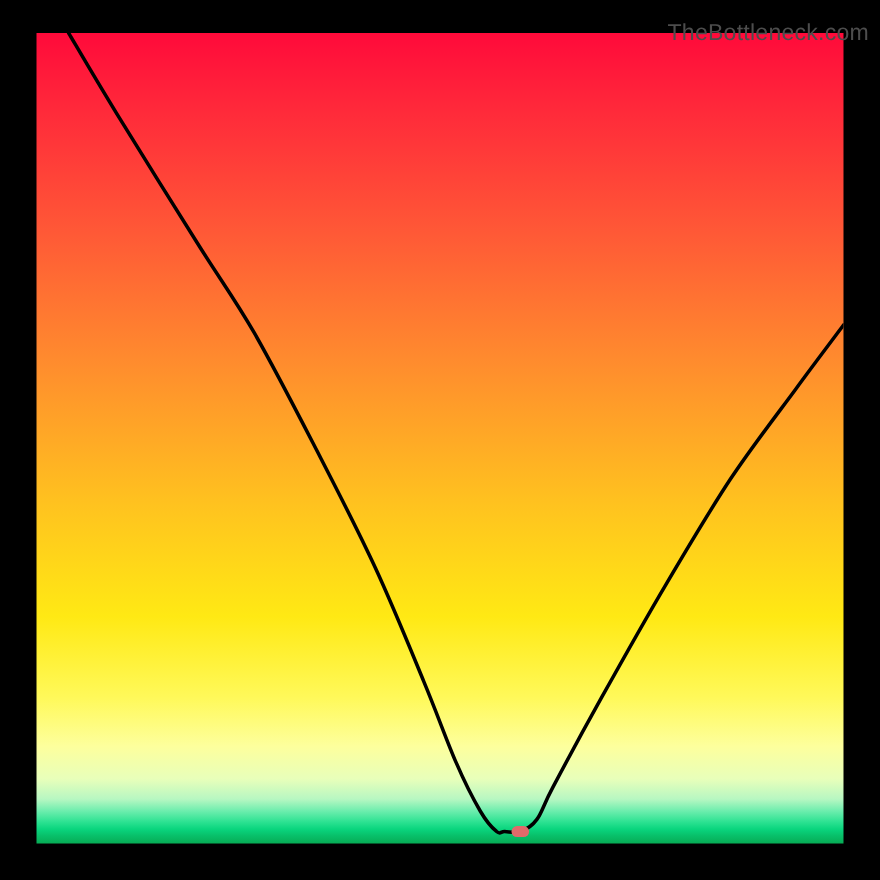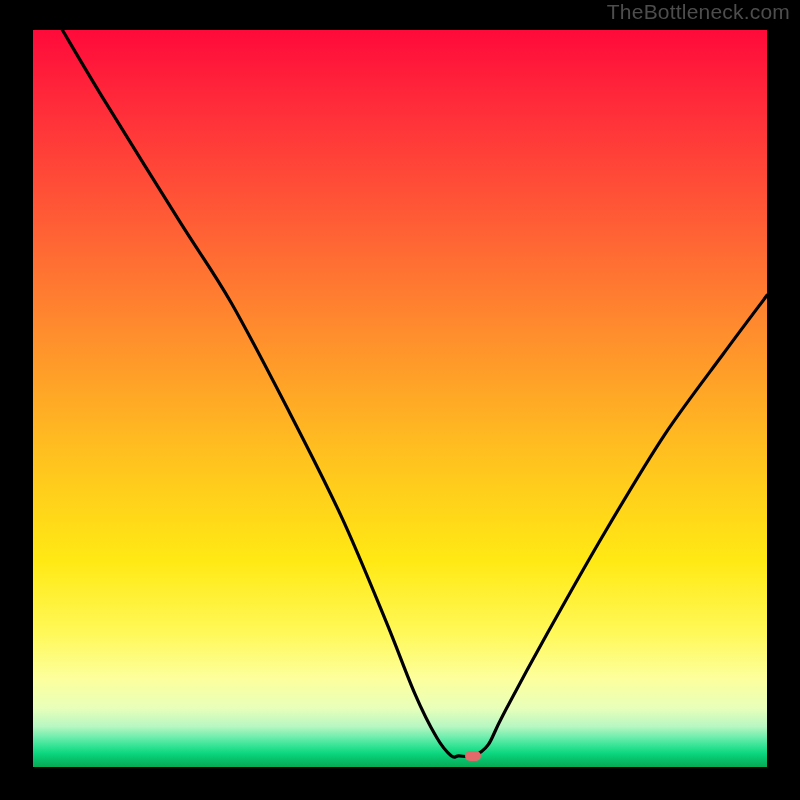--- a/index.html
+++ b/index.html
@@ -12,21 +12,21 @@
     font-family: Arial, Helvetica, sans-serif;
   }
   .frame {
     position: relative;
     width: 800px;
     height: 800px;
     background: #000;
   }
   .watermark {
     position: absolute;
-    top: 0;
+    top: 18px;
     right: 10px;
     color: #4d4d4d;
     font-size: 21px;
     font-weight: 500;
     letter-spacing: 0.2px;
     z-index: 5;
   }
   .plot-area {
     position: absolute;
     left: 33px;

